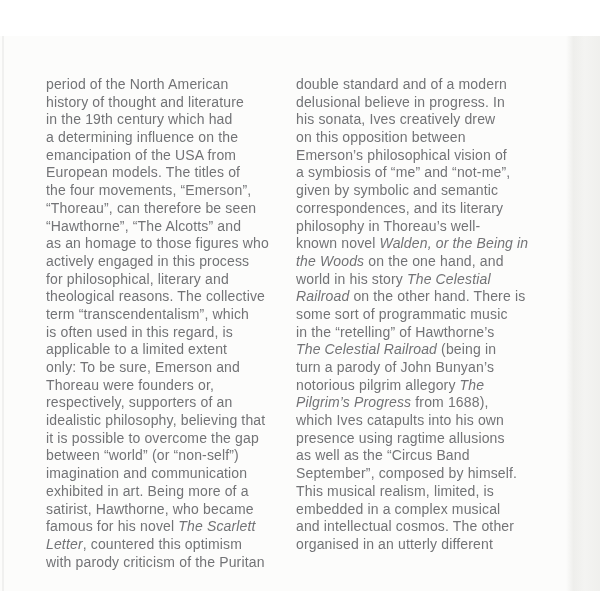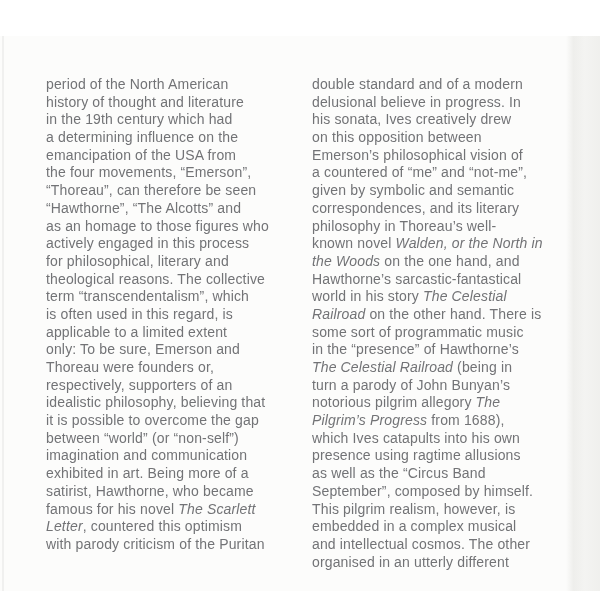--- a/index.html
+++ b/index.html
@@ -35,21 +35,21 @@
   .col {
     position: absolute;
     top: 40px;
     font-size: 14px;
     line-height: 17.7px;
     letter-spacing: 0.15px;
     color: var(--text-color, #727376);
     white-space: nowrap;
   }
   .col-left  { left: 46px;  width: 256px; }
-  .col-right { left: 312px; width: 272px; }
+  .col-right { left: 296px; width: 272px; }
   .line { height: 17.7px; }
   .it { font-style: italic; }
   .page-number {
     position: absolute;
     left: 46px;
     top: 561px;
     font-size: 15.5px;
     line-height: 18px;
     font-weight: 600;
     color: var(--pagenum-color, #4a4a4c);
@@ -61,20 +61,21 @@
 <div class="page">
   <div class="edge-left"></div>
   <div class="edge-right"></div>
 
   <div class="col col-left">
       <div class="line"><span>period of the North American</span></div>
       <div class="line"><span>history of thought and literature</span></div>
       <div class="line"><span>in the 19th century which had</span></div>
       <div class="line"><span>a determining influence on the</span></div>
       <div class="line"><span>emancipation of the USA from</span></div>
+      <div class="line"><span>European models. The titles of</span></div>
       <div class="line"><span>the four movements, “Emerson”,</span></div>
       <div class="line"><span>“Thoreau”, can therefore be seen</span></div>
       <div class="line"><span>“Hawthorne”, “The Alcotts” and</span></div>
       <div class="line"><span>as an homage to those figures who</span></div>
       <div class="line"><span>actively engaged in this process</span></div>
       <div class="line"><span>for philosophical, literary and</span></div>
       <div class="line"><span>theological reasons. The collective</span></div>
       <div class="line"><span>term “transcendentalism”, which</span></div>
       <div class="line"><span>is often used in this regard, is</span></div>
       <div class="line"><span>applicable to a limited extent</span></div>
@@ -91,39 +92,38 @@
       <div class="line"><span class="it">Letter</span><span>, countered this optimism</span></div>
       <div class="line"><span>with parody criticism of the Puritan</span></div>
     </div>
 
   <div class="col col-right">
       <div class="line"><span>double standard and of a modern</span></div>
       <div class="line"><span>delusional believe in progress. In</span></div>
       <div class="line"><span>his sonata, Ives creatively drew</span></div>
       <div class="line"><span>on this opposition between</span></div>
       <div class="line"><span>Emerson’s philosophical vision of</span></div>
-      <div class="line"><span>a countered of “me” and “not-me”,</span></div>
+      <div class="line"><span>a symbiosis of “me” and “not-me”,</span></div>
       <div class="line"><span>given by symbolic and semantic</span></div>
       <div class="line"><span>correspondences, and its literary</span></div>
       <div class="line"><span>philosophy in Thoreau’s well-</span></div>
-      <div class="line"><span>known novel </span><span class="it">Walden, or the North in</span></div>
+      <div class="line"><span>known novel </span><span class="it">Walden, or the Being in</span></div>
       <div class="line"><span class="it">the Woods</span><span> on the one hand, and</span></div>
-      <div class="line"><span>Hawthorne’s sarcastic-fantastical</span></div>
       <div class="line"><span>world in his story </span><span class="it">The Celestial</span></div>
       <div class="line"><span class="it">Railroad</span><span> on the other hand. There is</span></div>
       <div class="line"><span>some sort of programmatic music</span></div>
-      <div class="line"><span>in the “presence” of Hawthorne’s</span></div>
+      <div class="line"><span>in the “retelling” of Hawthorne’s</span></div>
       <div class="line"><span class="it">The Celestial Railroad</span><span> (being in</span></div>
       <div class="line"><span>turn a parody of John Bunyan’s</span></div>
       <div class="line"><span>notorious pilgrim allegory </span><span class="it">The</span></div>
       <div class="line"><span class="it">Pilgrim’s Progress</span><span> from 1688),</span></div>
       <div class="line"><span>which Ives catapults into his own</span></div>
       <div class="line"><span>presence using ragtime allusions</span></div>
       <div class="line"><span>as well as the “Circus Band</span></div>
       <div class="line"><span>September”, composed by himself.</span></div>
-      <div class="line"><span>This pilgrim realism, however, is</span></div>
+      <div class="line"><span>This musical realism, limited, is</span></div>
       <div class="line"><span>embedded in a complex musical</span></div>
       <div class="line"><span>and intellectual cosmos. The other</span></div>
       <div class="line"><span>organised in an utterly different</span></div>
     </div>
 
   <div class="page-number">6</div>
 </div>
 
 </body></html>

